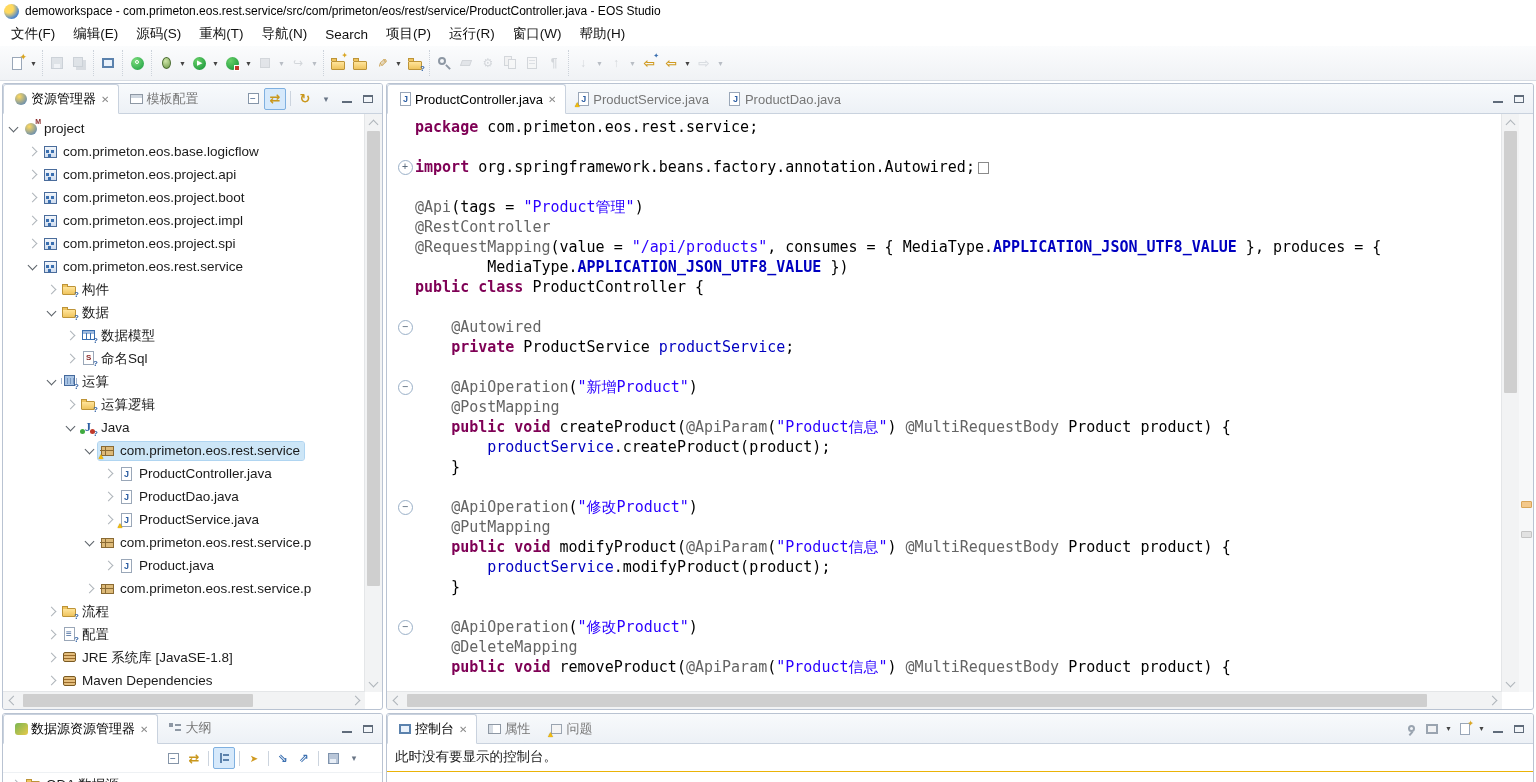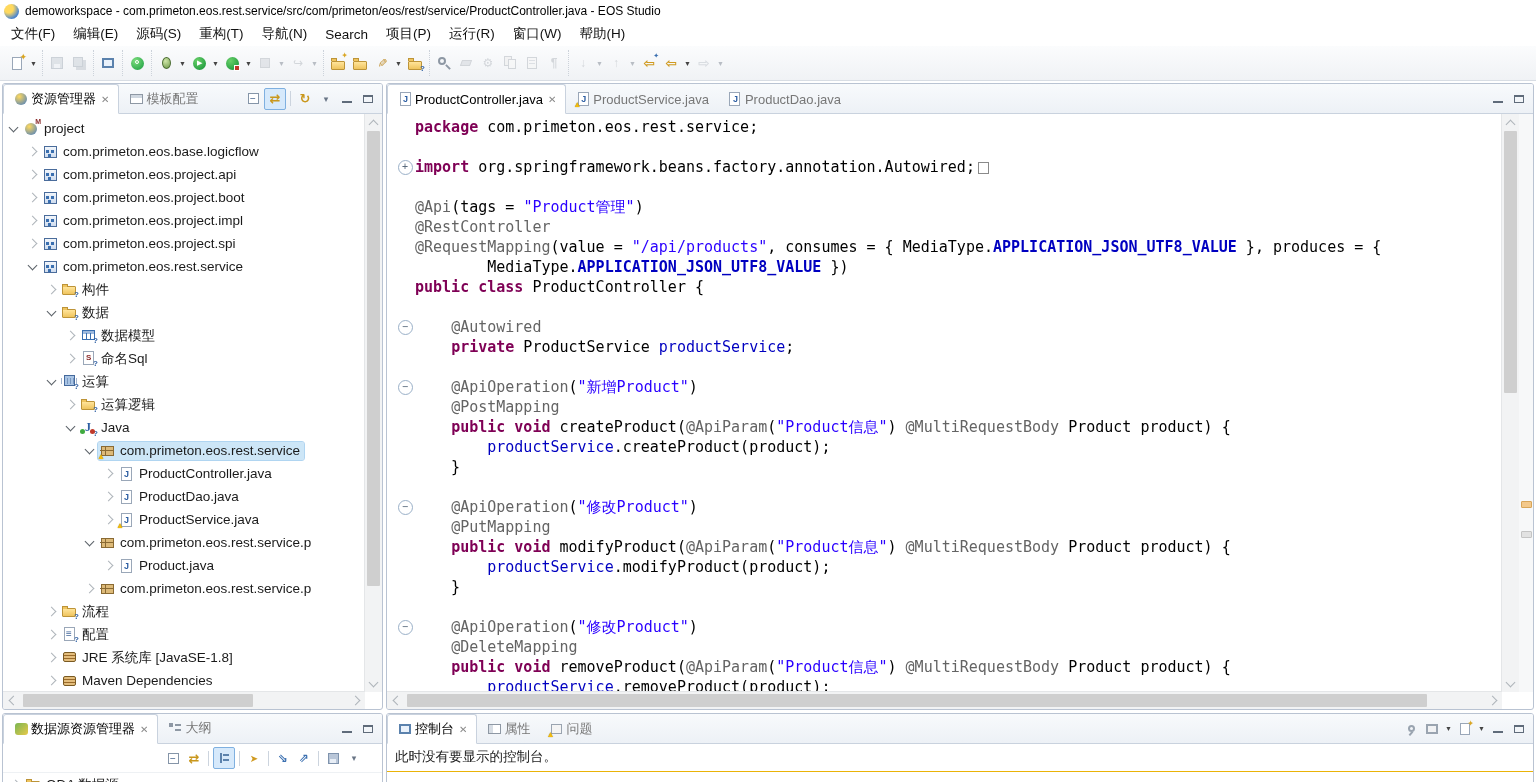--- a/index.html
+++ b/index.html
@@ -758,24 +758,20 @@
         <span class="ctext"><span class="tk-pl">    </span><span class="tk-ann">@ApiOperation</span><span class="tk-pl">(</span><span class="tk-str">"修改Product"</span><span class="tk-pl">)</span></span>
       </div>
       <div class="crow">
         <span class="fcol"></span>
         <span class="ctext"><span class="tk-pl">    </span><span class="tk-ann">@DeleteMapping</span></span>
       </div>
       <div class="crow">
         <span class="fcol"></span>
         <span class="ctext"><span class="tk-pl">    </span><span class="tk-kw">public</span><span class="tk-pl"> </span><span class="tk-kw">void</span><span class="tk-pl"> removeProduct(</span><span class="tk-ann">@ApiParam</span><span class="tk-pl">(</span><span class="tk-str">"Product信息"</span><span class="tk-pl">) </span><span class="tk-ann">@MultiRequestBody</span><span class="tk-pl"> Product product) {</span></span>
       </div>
-      <div class="crow">
-        <span class="fcol"></span>
-        <span class="ctext"><span class="tk-pl">        </span><span class="tk-fld">productService</span><span class="tk-pl">.removeProduct(product);</span></span>
-      </div>
     </div>
   <div class="annoruler">
     <div class="amark" style="top:387px;background:#f3c88a;border:1px solid #d8a558"></div>
     <div class="amark" style="top:417px;background:#e2e2e2;border:1px solid #c4c4c4"></div>
   </div>
   <div class="vsb" style="right:14px">
     <div class="sb-arrow" style="top:0">
         <span class="chev" style="transform:rotate(-135deg);margin-top:3px"></span>
       </div>
     <div class="thumb" style="left:2px;right:2px;top:17px;height:262px"></div>

